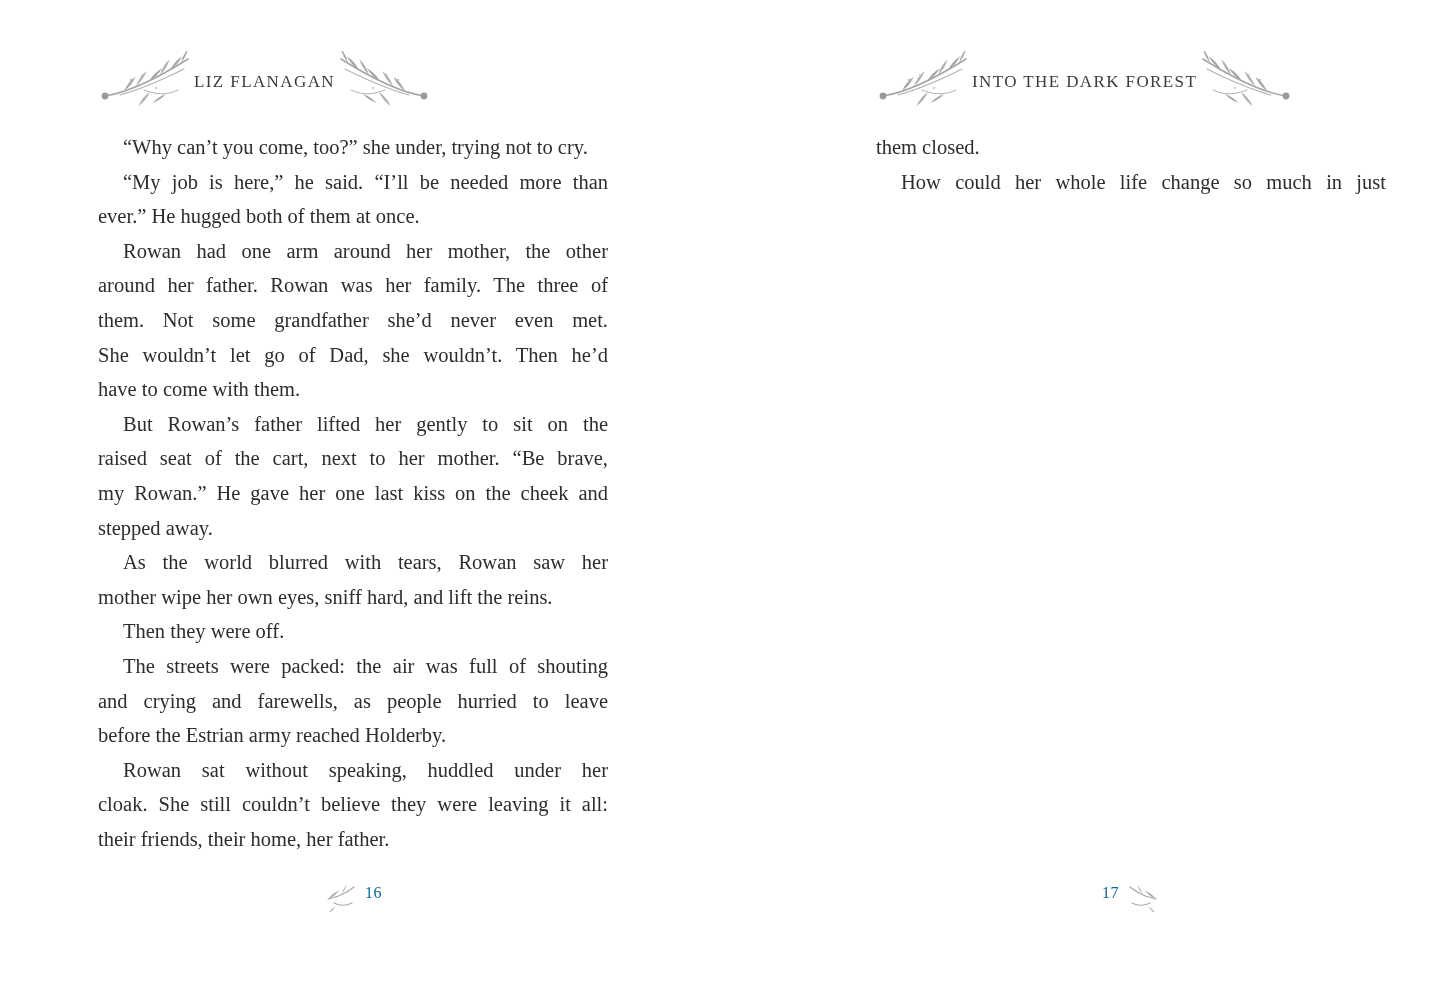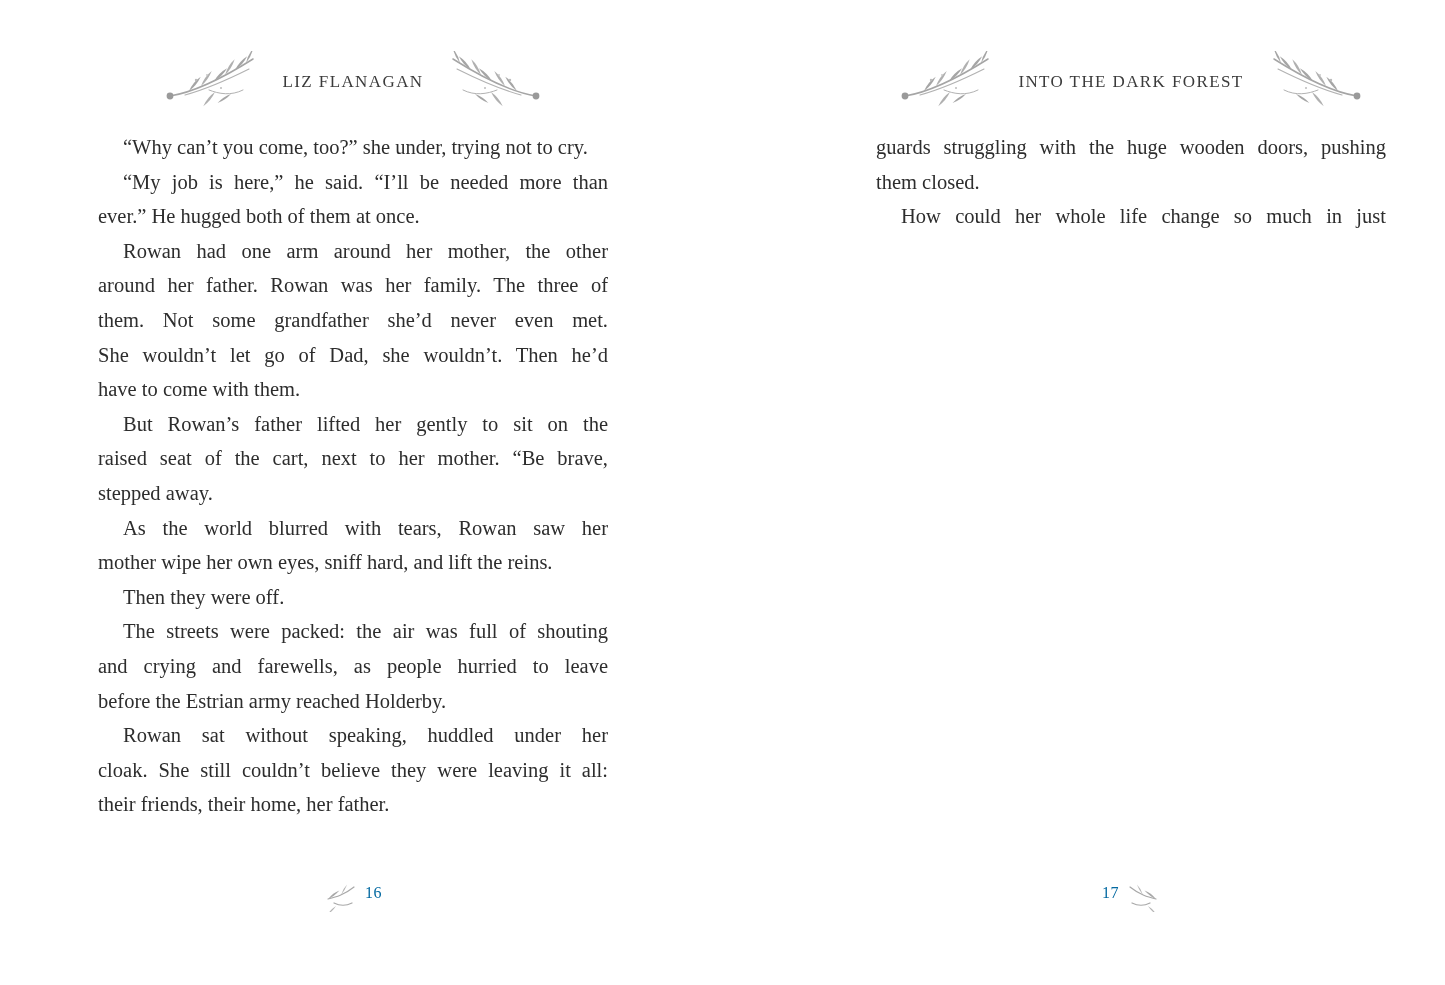--- a/index.html
+++ b/index.html
@@ -15,22 +15,21 @@
     position: absolute; top: 0; height: 985px; width: 510px;
   }
   .page-left  { left: 98px; }
   .page-right { left: 876px; }
 
   .header {
     margin-top: 50px;
     height: 60px;
     display: flex;
     align-items: center;
-    justify-content: center;
-    gap: 24px;
+    justify-content: flex-start;
   }
   .running-head {
     font-size: 17px;
     letter-spacing: 1.4px;
     color: #3b3b3b;
     white-space: nowrap;
     transform: translateY(2px);
   }
   .flourish { width: 96px; height: 58px; flex: 0 0 auto; }
   .mir { transform: scaleX(-1); }
@@ -120,20 +119,21 @@
         <div class="line first">“Why can’t you come, too?” she under, trying not to cry.</div>
         <div class="line first just">“My job is here,” he said. “I’ll be needed more than</div>
         <div class="line">ever.” He hugged both of them at once.</div>
         <div class="line first just">Rowan had one arm around her mother, the other</div>
         <div class="line just">around her father. Rowan was her family. The three of</div>
         <div class="line just">them. Not some grandfather she’d never even met.</div>
         <div class="line just">She wouldn’t let go of Dad, she wouldn’t. Then he’d</div>
         <div class="line">have to come with them.</div>
         <div class="line first just">But Rowan’s father lifted her gently to sit on the</div>
         <div class="line just">raised seat of the cart, next to her mother. “Be brave,</div>
+        <div class="line just">my Rowan.” He gave her one last kiss on the cheek and</div>
         <div class="line">stepped away.</div>
         <div class="line first just">As the world blurred with tears, Rowan saw her</div>
         <div class="line">mother wipe her own eyes, sniff hard, and lift the reins.</div>
         <div class="line first">Then they were off.</div>
         <div class="line first just">The streets were packed: the air was full of shouting</div>
         <div class="line just">and crying and farewells, as people hurried to leave</div>
         <div class="line">before the Estrian army reached Holderby.</div>
         <div class="line first just">Rowan sat without speaking, huddled under her</div>
         <div class="line just">cloak. She still couldn’t believe they were leaving it all:</div>
         <div class="line">their friends, their home, her father.</div>
@@ -152,21 +152,20 @@
       <svg class="flourish">
           <use href="#flourish-branch"></use>
         </svg>
       <span class="running-head">INTO THE DARK FOREST</span>
       <svg class="flourish mir">
           <use href="#flourish-branch"></use>
         </svg>
     </div>
 
     <div class="body-text">
-        <div class="line just">guards struggling with the huge wooden doors, pushing</div>
         <div class="line">them closed.</div>
         <div class="line first just">How could her whole life change so much in just</div>
       </div>
 
     <div class="footer">
       <span class="page-number">17</span>
       <svg class="sprig down mir">
           <use href="#sprig-leaf"></use>
         </svg>
     </div>

